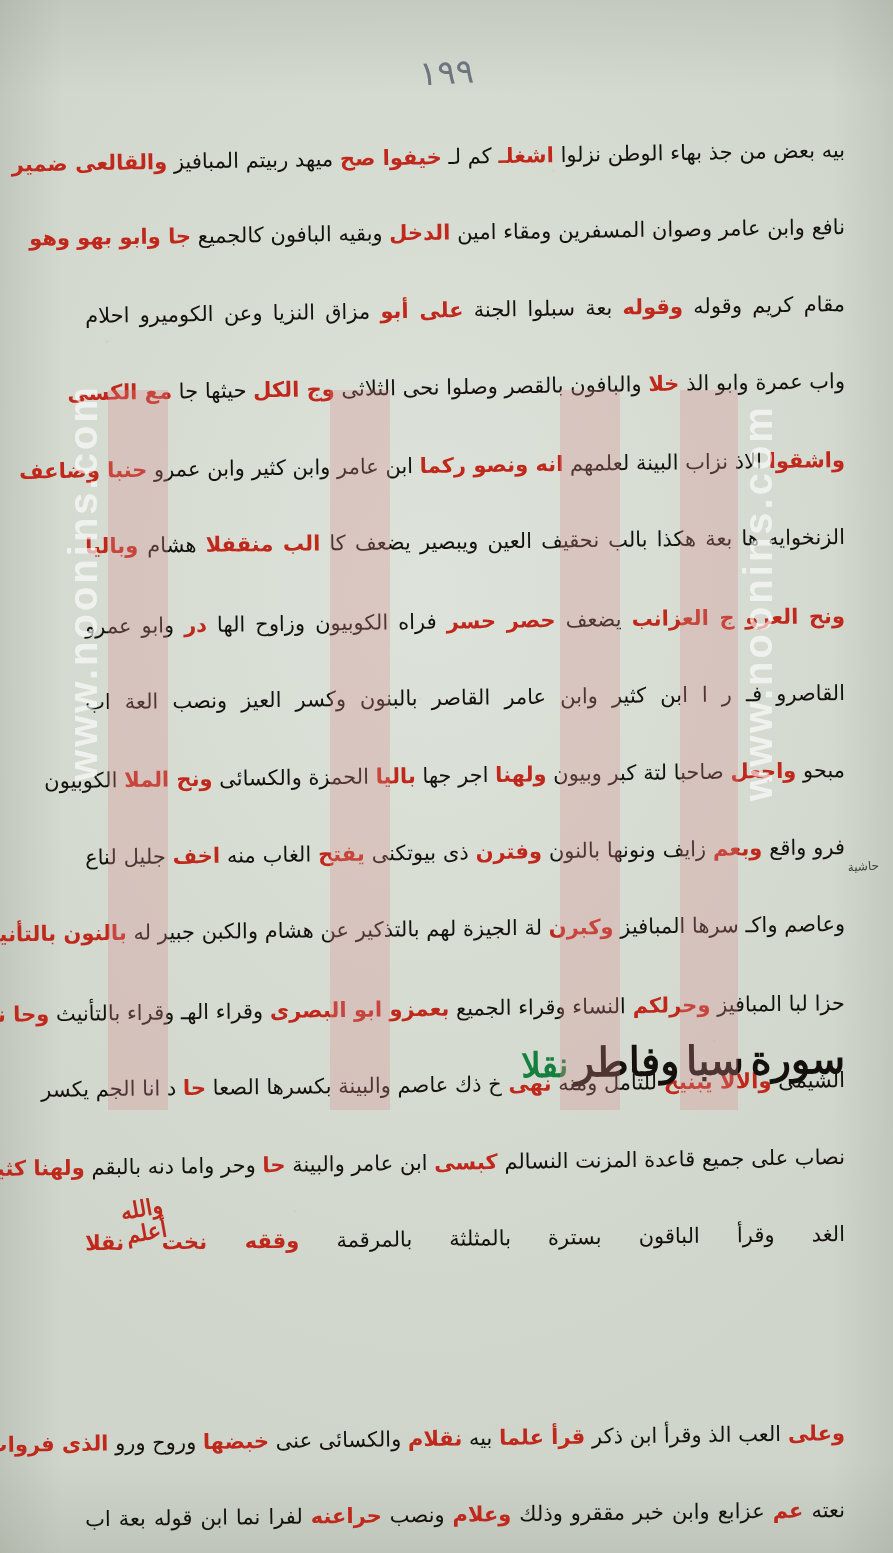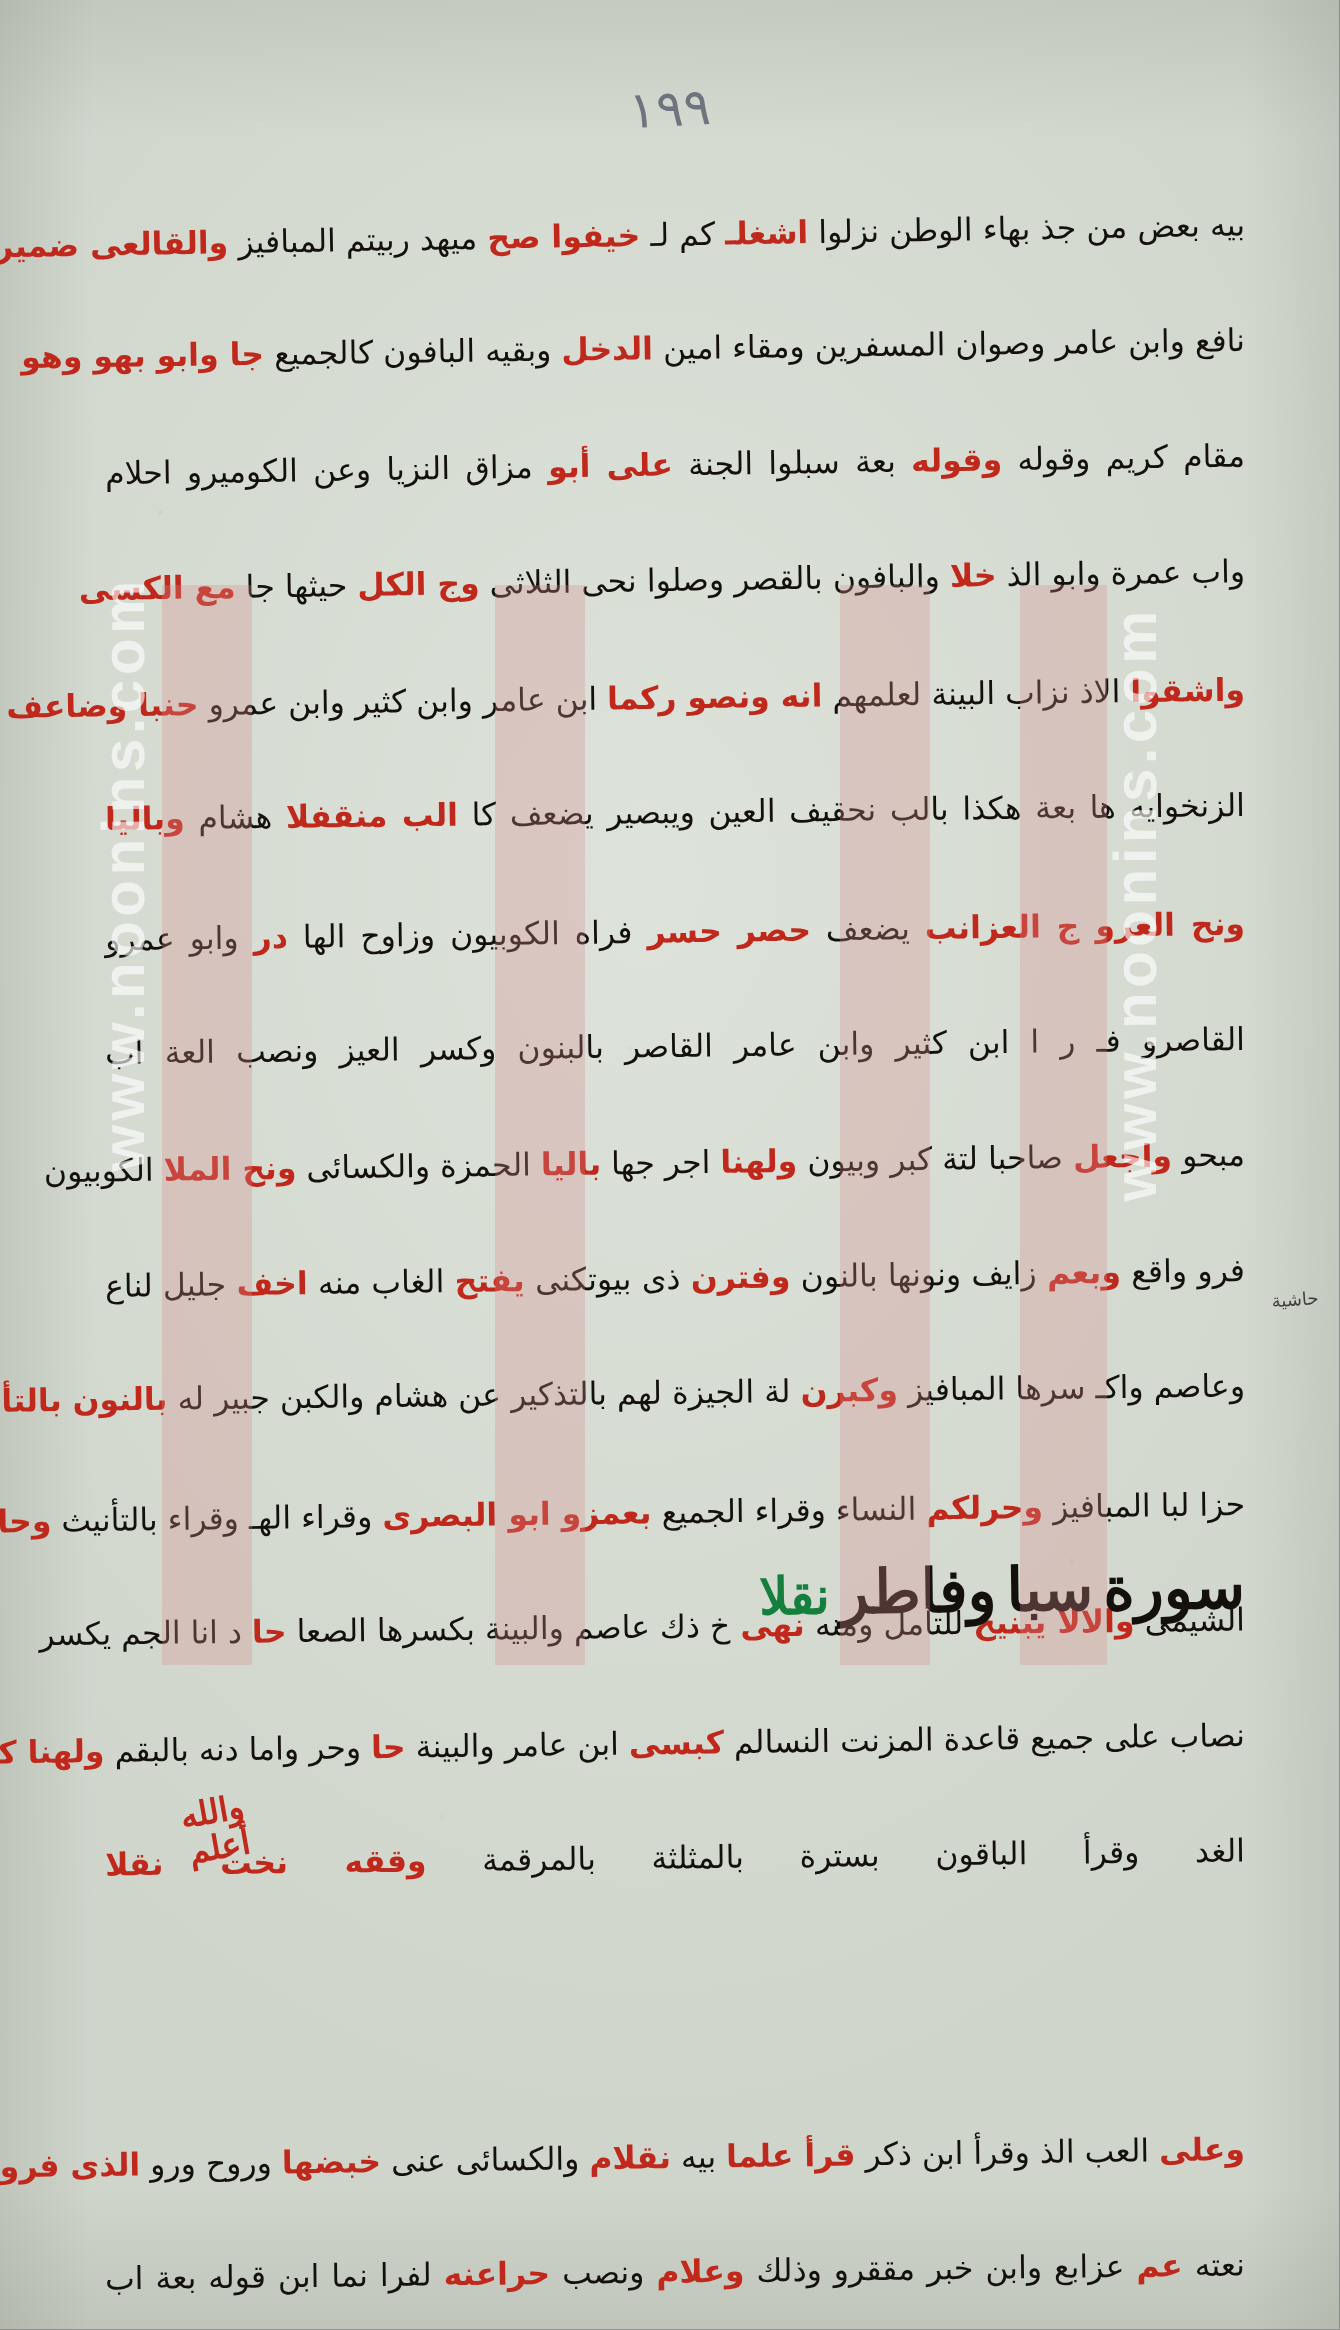--- a/index.html
+++ b/index.html
@@ -46,21 +46,21 @@
     font-size: 34px;
     color: #5d6470;
     letter-spacing: 2px;
     transform: rotate(-3deg);
     opacity: 0.85;
   }
   
   .textblock {
     position: absolute;
     top: 140px;
-    left: 70px;
+    left: 85px;
     width: 760px;
     direction: rtl;
   }
   .line {
     position: relative;
     white-space: nowrap;
     line-height: 1.0;
     font-family: "DejaVu Sans", sans-serif;
     font-size: 21px;
     color: #15120e;

